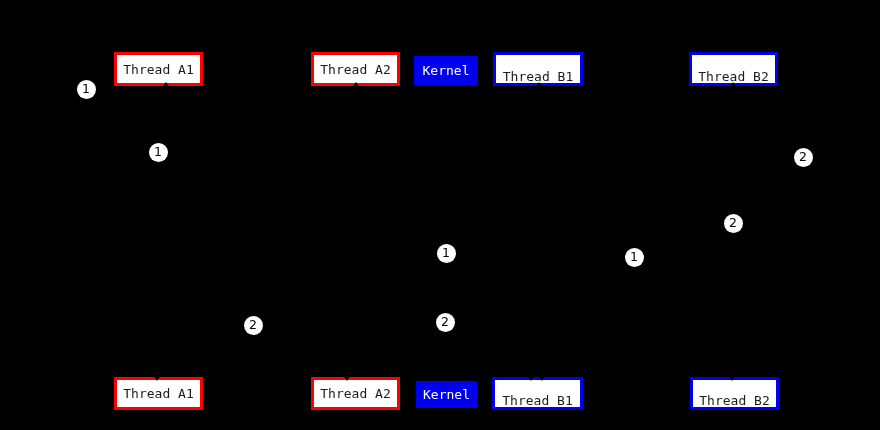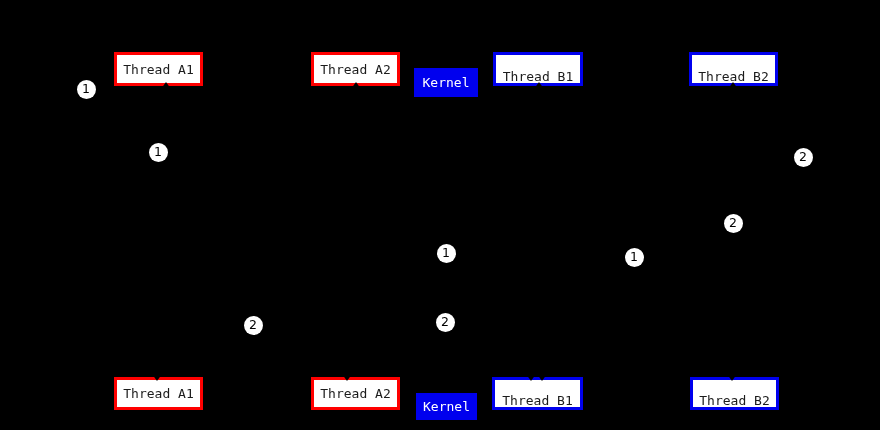--- a/index.html
+++ b/index.html
@@ -19,21 +19,21 @@
     position: absolute;
     box-sizing: border-box;
     background: var(--box-fill, #ffffff);
     display: flex;
     align-items: center;
     justify-content: center;
     white-space: nowrap;
   }
   .node.red-outline  { border: 3px solid var(--red, #ff0000);  color: var(--box-text, #1c1c1c); }
   .node.blue-outline { border: 3px solid var(--blue, #0000ee); color: var(--box-text, #1c1c1c); align-items: flex-end; }
-  .node.blue-fill    { background: var(--blue, #0000ee);       color: var(--kernel-text, #ffffff); margin-top: 12px; }
+  .node.blue-fill    { background: var(--blue, #0000ee);       color: var(--kernel-text, #ffffff); }
   .node-label {
     font-size: 13px;
     line-height: 1;
   }
   .badge {
     position: absolute;
     width: 19px;
     height: 19px;
     margin-left: -9.5px;
     margin-top: -9.5px;

